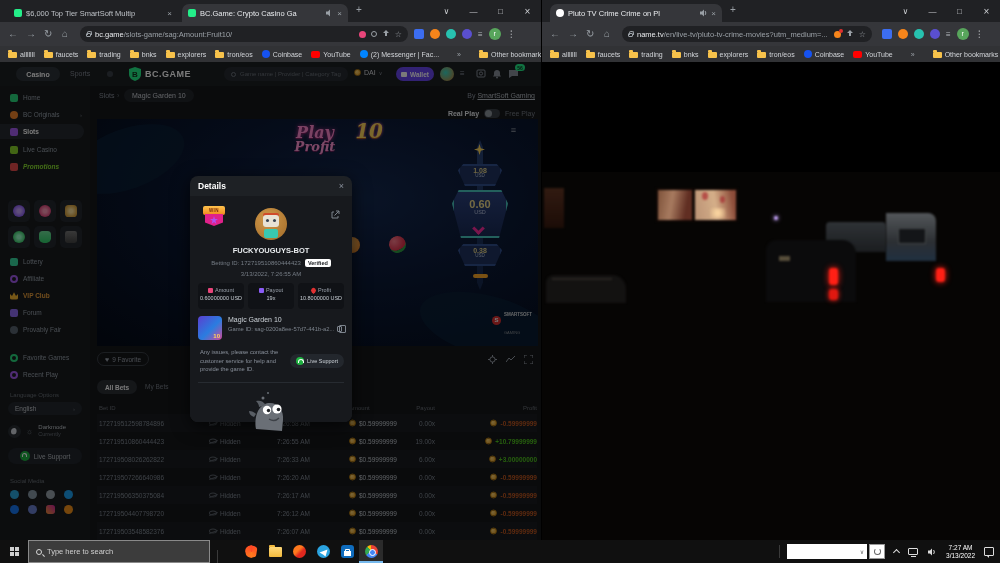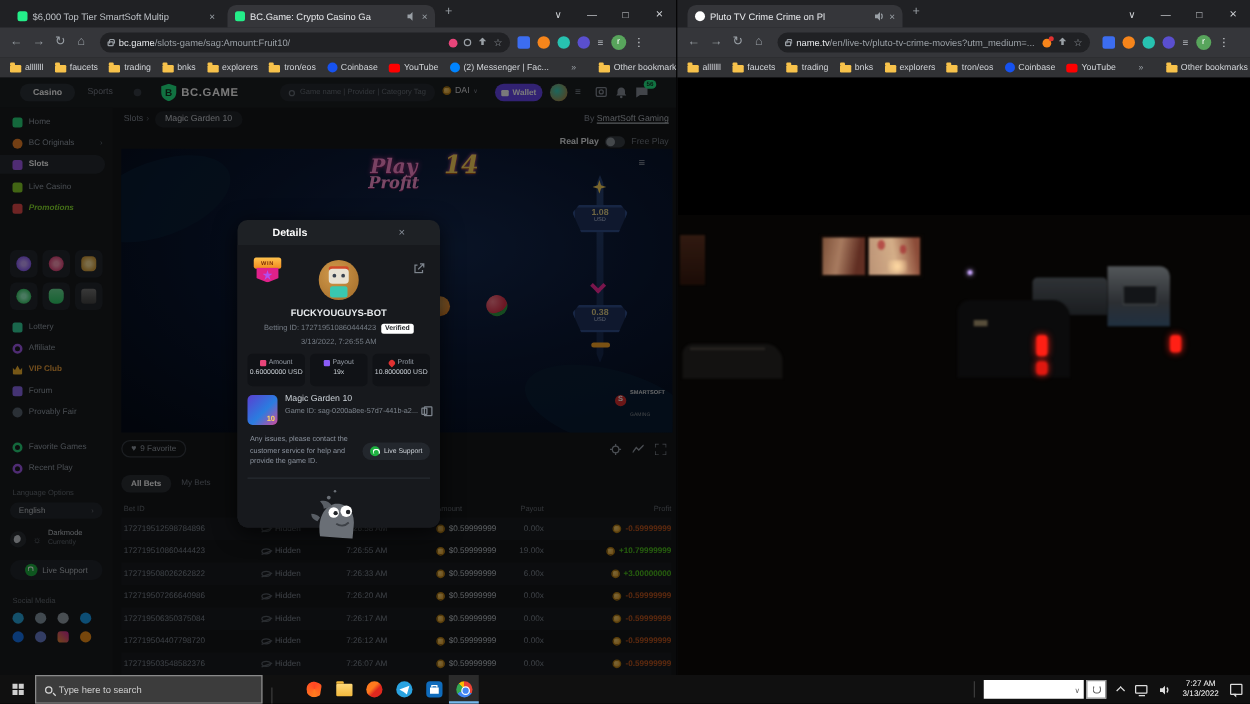--- a/index.html
+++ b/index.html
@@ -93,21 +93,21 @@
   .trow:nth-child(even) { background:#1a1d21; }
   .coin { width:7px; height:7px; border-radius:50%; background:radial-gradient(circle at 35% 35%, #ffd574, #f2a factorial); background:radial-gradient(circle at 35% 35%, #ffd574, #e89c1e); border:1px solid #b97f12; display:inline-block; flex:none; }
   .loss .c-pr { color:#c2571f; }
   .winrow .c-pr { color:#4fc31d; }
   .eyeoff { width:8px; height:5px; border:1px solid #5a6068; border-radius:50%; position:relative; }
   .eyeoff:before { content:''; position:absolute; left:-1px; top:2px; width:9px; height:1px; background:#5a6068; transform:rotate(-20deg); }
   .backdrop { position:absolute; inset:0; background:rgba(0,0,0,.52); z-index:4; }
 
   
   .modal { position:absolute; left:190px; top:114px; width:162px; height:246px; background:#1e2125; border-radius:8px; z-index:5; box-shadow:0 4px 18px rgba(0,0,0,.7); }
-  .m-head { position:absolute; top:0; left:0; right:0; height:20px; display:flex; align-items:center; padding:0 28px; }
+  .m-head { position:absolute; top:0; left:0; right:0; height:20px; display:flex; align-items:center; padding:0 8px; }
   .m-title { font-size:8.5px; font-weight:bold; color:#fff; }
   .m-x { margin-left:auto; font-size:9px; color:#8a919c; }
   .m-body { position:absolute; top:20px; left:0; right:0; bottom:0; background:#17191d; border-radius:0 0 8px 8px; }
   .winbadge { position:absolute; left:10px; top:8px; width:28px; height:26px; }
   .wb-top { position:absolute; left:3px; top:2px; width:22px; height:9px; background:linear-gradient(#ffc24d,#f08a1d); border-radius:2px; color:#7a2c06; font-size:4.5px; font-weight:bold; text-align:center; line-height:9px; letter-spacing:.5px; }
   .wb-rib { position:absolute; left:5px; top:10px; width:18px; height:12px; background:#e0218a; clip-path:polygon(0 0,100% 0,100% 70%,50% 100%,0 70%); }
   .wb-star { position:absolute; left:10px; top:12px; width:8px; height:8px; background:#b04ff0; clip-path:polygon(50% 0,62% 38%,100% 38%,68% 60%,80% 100%,50% 74%,20% 100%,32% 60%,0 38%,38% 38%); }
   .m-share { position:absolute; right:12px; top:14px; width:9px; height:9px; }
   .m-avatar { position:absolute; left:65px; top:12px; width:32px; height:32px; border-radius:50%; background:radial-gradient(circle at 40% 35%, #d29a4b, #a06a28); overflow:hidden; }
   .m-avatar .head { position:absolute; left:8px; top:7px; width:16px; height:12px; background:#e8e2d4; border-radius:3px; }
@@ -432,31 +432,32 @@
         <span style="font-size:7px;color:#757c85;">Free Play</span>
       </div>
 
       <div class="game">
         <span class="leaf" style="left:-30px;top:10px;width:120px;height:60px;transform:rotate(-20deg);"></span>
         <span class="leaf" style="right:-20px;bottom:-10px;width:140px;height:60px;transform:rotate(15deg);"></span>
         <span class="leaf" style="left:120px;bottom:-20px;width:120px;height:50px;transform:rotate(-10deg);"></span>
         <div class="mg-logo">
           <div class="l1">Play</div>
           <div class="l2">Profit</div>
-          <div class="l10">14</div>
+          <div class="l10">10</div>
         </div>
         <span class="fruit" style="left:203px;top:94px;width:11px;height:11px;background:radial-gradient(circle at 35% 35%,#ff8f9d,#e03a50);"></span>
         <span class="fruit" style="left:247px;top:118px;width:16px;height:16px;background:radial-gradient(circle at 35% 35%,#ffc46e,#ff8a1e);"></span>
         <span class="fruit" style="left:292px;top:117px;width:17px;height:17px;background:radial-gradient(circle at 40% 30%,#ff7d8e,#e0314b 70%);border-bottom:3px solid #2f9e44;transform:rotate(-25deg);"></span>
         <span class="fruit" style="left:196px;top:162px;width:12px;height:12px;background:radial-gradient(circle at 35% 35%,#b58cf0,#6e3fc0);"></span>
         <span class="fruit" style="left:228px;top:201px;width:14px;height:14px;background:linear-gradient(#ffd169,#e89c1e);border-radius:50% 50% 25% 25%;"></span>
         <div class="meter">
           <span class="blade"></span>
           <span class="sparkle"></span>
           <div class="shield" style="left:8px;top:24px;width:44px;height:22px;padding-top:3px;font-size:7px;"><span class="v">1.08</span><span class="u">USD</span></div>
+          <div class="shield big" style="left:2px;top:50px;width:56px;height:48px;padding-top:8px;font-size:11px;"><span class="v">0.60</span><span class="u" style="font-size:5.5px;">USD</span></div>
           <span class="chevpink" style="top:84px;"></span>
           <div class="shield" style="left:8px;top:104px;width:44px;height:22px;padding-top:3px;font-size:7px;"><span class="v">0.38</span><span class="u">USD</span></div>
           <span class="dashorange" style="top:134px;"></span>
         </div>
         <span class="gham">≡</span>
         <div class="ssoft">
           <span class="s">S</span>
           <span><span class="t1">SMARTSOFT</span><br><span class="t2">GAMING</span></span>
         </div>
       </div>

